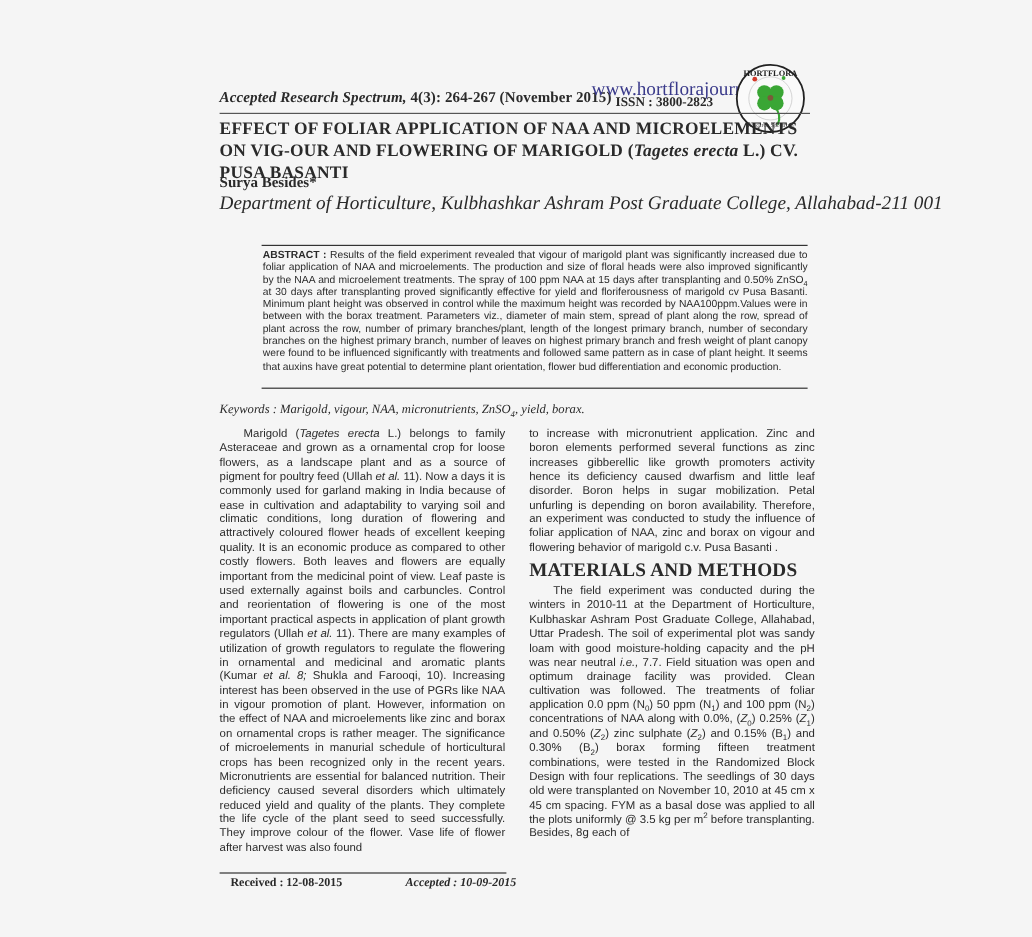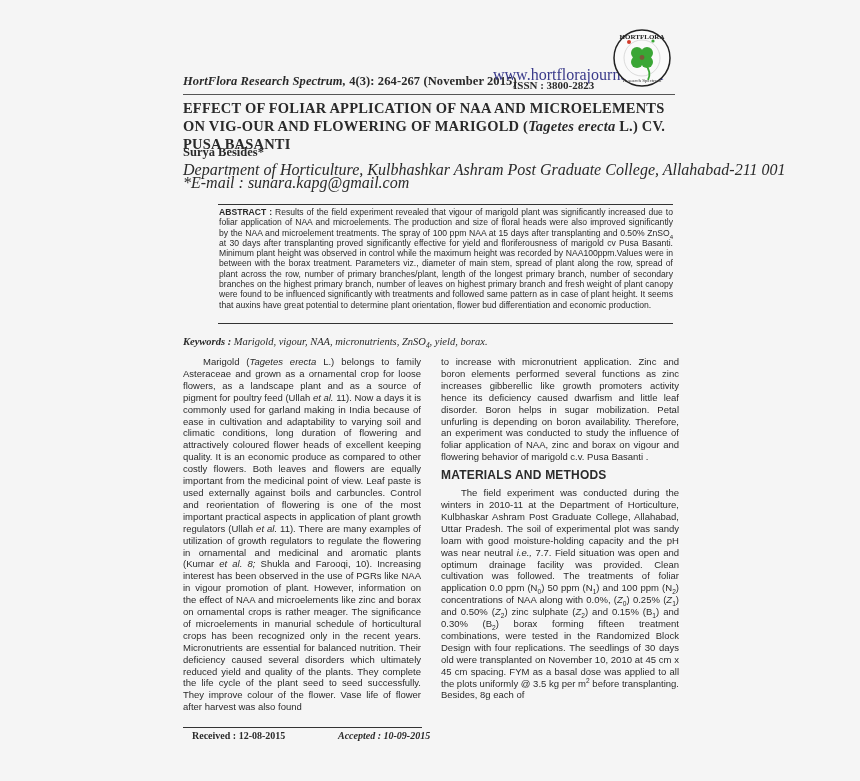--- a/index.html
+++ b/index.html
@@ -5,53 +5,53 @@
   html, body { margin:0; padding:0; }
   body { width:860px; height:781px; background:#f5f5f5; position:relative; overflow:hidden; color:#2a2a2a; }
   .serif { font-family:"Liberation Serif", "DejaVu Serif", serif; }
   .sans { font-family:"Liberation Sans", "DejaVu Sans", sans-serif; }
   .abs { position:absolute; }
 
   #journal-line { left:183px; top:74px; font-size:12.5px; font-style:italic; font-weight:bold; letter-spacing:0.1px; }
   #journal-line .plain { font-style:normal; font-weight:bold; }
   #website { left:493px; top:66px; font-size:16px; color:#3a3a8a; }
   #issn { left:513px; top:79px; font-size:11px; font-weight:bold; }
-  #logo { left:612px; top:28px; width:60px; height:60px; }
+  #logo { left:612px; top:52px; width:60px; height:60px; }
   #rule-top { left:183px; top:94px; width:492px; height:0; border-top:1.5px solid #555; }
 
   #title { left:183px; top:99px; width:495px; font-size:14.5px; font-weight:bold; line-height:18px; letter-spacing:0.2px; }
   #title i { font-weight:bold; }
 
   #author { left:183px; top:145px; font-size:12.5px; font-weight:bold; }
   #affil { left:183px; top:163px; font-size:16px; font-style:italic; line-height:13px; }
 
   #rule-abs-top { left:218px; top:204px; width:455px; border-top:1px solid #333; }
   #abstract { left:219px; top:207px; width:454px; font-size:8.6px; line-height:10.3px; text-align:justify; }
   #abstract b { font-weight:bold;margin-top:19px; }
   #rule-abs-bot { left:218px; top:323px; width:455px; border-top:1px solid #333; }
 
   #keywords { left:183px; top:336px; font-size:10.5px; font-style:italic; }
-  #keywords b { font-weight:bold; }
+  #keywords b { font-weight:normal; }
 
   .col { font-size:9.5px; line-height:11.9px; text-align:justify; }
   #col-left { left:183px; top:356px; width:238px; }
   #col-right { left:441px; top:356px; width:238px; }
   .indent { text-indent:20px; }
-  .section-head { font-size:12px; font-weight:bold; margin:7px 0 5px 0; letter-spacing:0.2px; }
+  .section-head { font-size:16px; font-weight:bold; margin:7px 0 5px 0; letter-spacing:0.2px;font-family:Liberation Serif, serif; }
   sub, sup { font-size:70%; line-height:0; }
 
   #rule-foot { left:183px; top:727px; width:239px; border-top:1.5px solid #333; }
   #received { left:192px; top:730px; font-size:10px; font-weight:bold; }
   #accepted { left:338px; top:730px; font-size:10px; font-style:italic; font-weight:bold; }
 </style>
 </head>
 <body>
 
 <div id="journal-line" class="abs serif">
-  <span>HortFlora Research Spectrum,</span>
+  <span>Accepted Research Spectrum,</span>
   <span class="plain">4(3): 264-267 (November 2015)</span>
 </div>
 <div id="website" class="abs serif">www.hortflorajournal.com</div>
 <div id="issn" class="abs serif">ISSN : 3800-2823</div>
 
 <div id="logo" class="abs">
   <svg width="60" height="60" viewBox="0 0 60 60">
     <circle cx="30" cy="30" r="28" fill="#fafafa" stroke="#222" stroke-width="1.5"></circle>
     <circle cx="30" cy="30" r="18" fill="none" stroke="#bbb" stroke-width="0.5"></circle>
     <text x="30" y="11" font-size="7" font-weight="bold" text-anchor="middle" fill="#222" font-family="Liberation Serif, serif">HORTFLORA</text>
@@ -71,21 +71,20 @@
 
 <div id="rule-top" class="abs"></div>
 
 <div id="title" class="abs serif">
   <span>EFFECT  OF FOLIAR APPLICATION OF NAA AND MICROELEMENTS ON VIG-OUR AND FLOWERING OF MARIGOLD (</span><i>Tagetes erecta</i><span> L.) CV.  PUSA BASANTI</span>
 </div>
 
 <div id="author" class="abs serif">Surya Besides*</div>
 <div id="affil" class="abs serif">
   <div>Department of Horticulture, Kulbhashkar Ashram Post Graduate College, Allahabad-211 001</div>
-  <div>*E-mail : sunara.kapg@gmail.com</div>
 </div>
 
 <div id="rule-abs-top" class="abs"></div>
 <div id="abstract" class="abs sans"><b>ABSTRACT :</b><span> Results of the field experiment revealed that vigour of marigold plant was significantly increased due to foliar application of NAA and microelements. The production and size of floral heads were also improved significantly by the NAA and microelement treatments. The spray of 100 ppm NAA at 15 days after transplanting and 0.50% ZnSO</span><sub>4</sub><span> at 30 days after transplanting proved significantly effective for   yield and floriferousness of marigold cv Pusa Basanti. Minimum plant height was observed in control while the maximum height was recorded by NAA100ppm.Values were in between with the borax treatment. Parameters viz., diameter of main stem, spread of plant along the row, spread of plant across the row, number of primary branches/plant, length of the longest primary branch, number of secondary branches on the highest primary branch, number of leaves on highest primary branch and fresh weight of plant canopy were found to be influenced significantly with treatments and followed same pattern as in case of plant height. It seems that auxins have great potential to determine plant orientation, flower bud differentiation and economic production.</span></div>
 <div id="rule-abs-bot" class="abs"></div>
 
 <div id="keywords" class="abs serif"><b>Keywords :</b><span> Marigold, vigour, NAA, micronutrients, ZnSO</span><sub>4</sub><span>, yield, borax.</span></div>
 
 <div id="col-left" class="abs sans col">
   <p class="indent" style="margin:0"><span>Marigold (</span><i>Tagetes erecta</i><span> L.) belongs to family Asteraceae and grown as a ornamental crop for loose flowers, as a landscape plant and as a source of pigment for poultry feed (Ullah </span><i>et al.</i><span> 11). Now a days it is commonly used for garland making in India because of ease in cultivation and adaptability to varying soil and climatic conditions, long duration of flowering and attractively coloured flower heads of excellent keeping quality. It is an economic produce as compared to other costly flowers.  Both leaves and flowers are equally important from the medicinal point of view.  Leaf paste is used externally against boils and carbuncles. Control and reorientation of flowering is one of the most important practical aspects in application of plant growth regulators (Ullah </span><i>et al.</i><span> 11). There are many examples of utilization of growth regulators to regulate the flowering in ornamental and medicinal and aromatic plants (Kumar </span><i>et al.</i> <i>8;</i><span> Shukla and Farooqi, 10). Increasing interest has been observed in the use of PGRs like NAA in vigour promotion of plant. However, information on the effect of NAA and microelements like zinc and borax on ornamental crops is rather meager. The significance of microelements in manurial schedule of horticultural crops has been recognized only in the recent years. Micronutrients are essential for balanced nutrition. Their deficiency caused several disorders which ultimately reduced yield and quality of the plants.  They complete the life cycle of the plant seed to seed successfully. They improve colour of the flower. Vase life of flower after harvest was also found</span></p>

